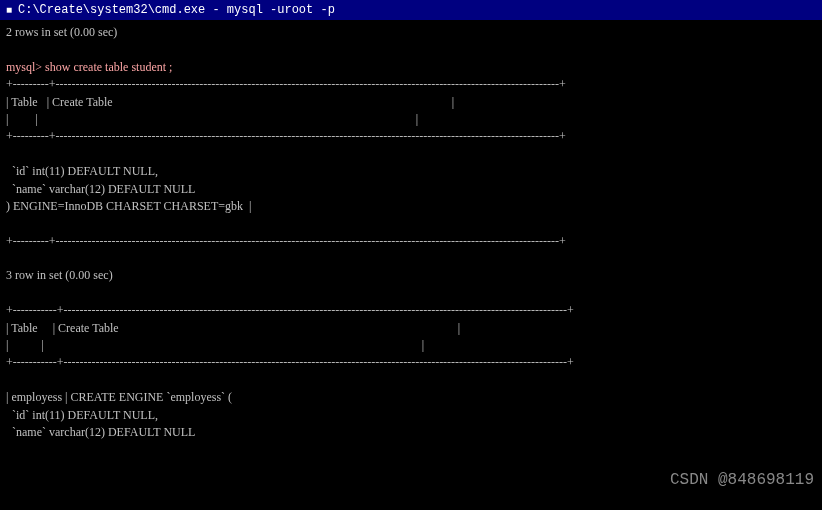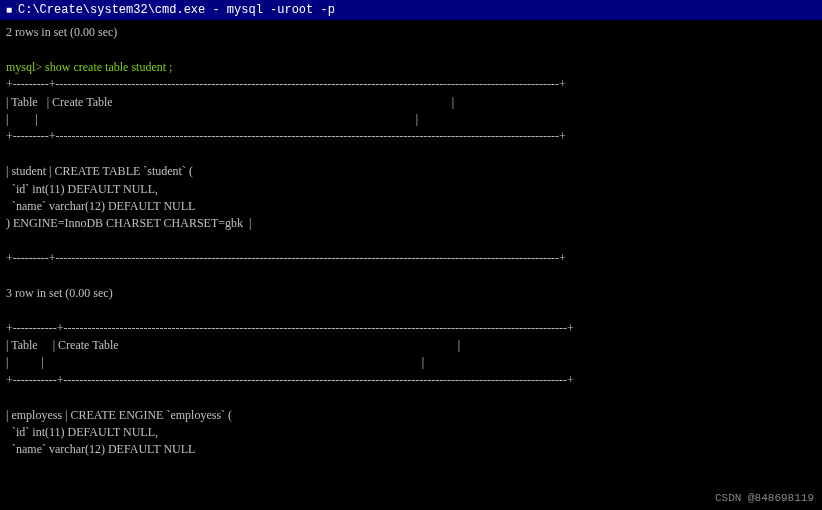--- a/index.html
+++ b/index.html
@@ -44,46 +44,45 @@
 
     .line {
       white-space: pre;
       line-height: 1.45;
       font-family: Liberation Serif, serif;
       font-size: 12px;
     }
 
     .watermark {
       position: absolute;
-      bottom: 6px;
+      bottom: 21px;
       right: 8px;
       color: #888888;
-      font-size: 11px;
+      font-size: 16px;
       font-family: 'Courier New', Courier, monospace;
     }
   </style>
 </head>
 <body>
 
 <div class="title-bar">
   <span class="title-bar-icon">■</span>
   <span>C:\Create\system32\cmd.exe - mysql  -uroot -p</span>
 </div>
 
 <div class="terminal-body">
 
   <div class="line">2 rows in set (0.00 sec)</div>
   <div class="line">&nbsp;</div>
-  <div class="line"><span style="color:#84cc16;">mysql&gt; show create table student ;</span></div>
+  <div class="line"><span style="color:#fca5a5;">mysql&gt; show create table student ;</span></div>
   <div class="line">+---------+------------------------------------------------------------------------------------------------------------------------------+</div>
   <div class="line">| Table   | Create Table                                                                                                                 |</div>
   <div class="line">|         |                                                                                                                              |</div>
   <div class="line">+---------+------------------------------------------------------------------------------------------------------------------------------+</div>
   <div class="line">&nbsp;</div>
-  <div class="line">| student | CREATE TABLE `student` (</div>
   <div class="line">  `id` int(11) DEFAULT NULL,</div>
   <div class="line">  `name` varchar(12) DEFAULT NULL</div>
   <div class="line">) ENGINE=InnoDB CHARSET CHARSET=gbk  |</div>
   <div class="line">&nbsp;</div>
   <div class="line">+---------+------------------------------------------------------------------------------------------------------------------------------+</div>
   <div class="line">&nbsp;</div>
   <div class="line">3 row in set (0.00 sec)</div>
   <div class="line">&nbsp;</div>
   <div class="line">+-----------+------------------------------------------------------------------------------------------------------------------------------+</div>
   <div class="line">| Table     | Create Table                                                                                                                 |</div>

